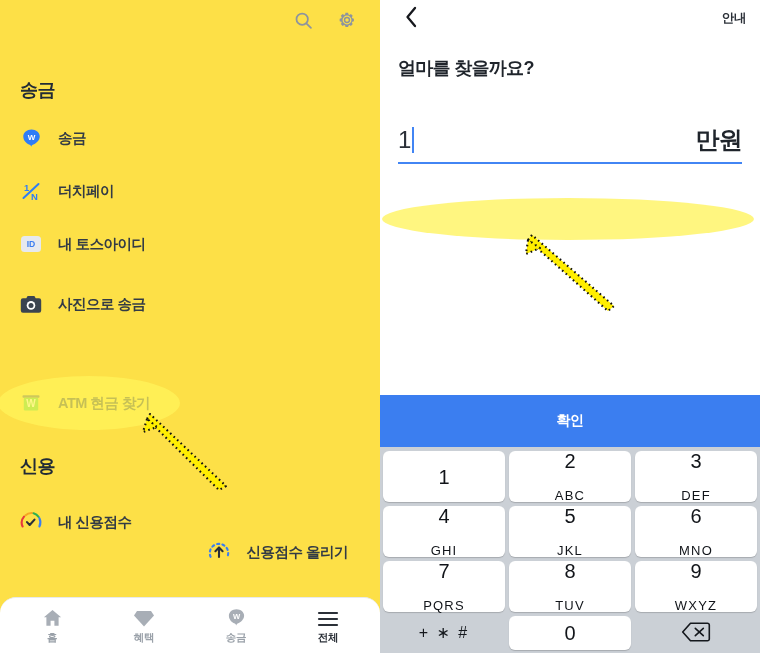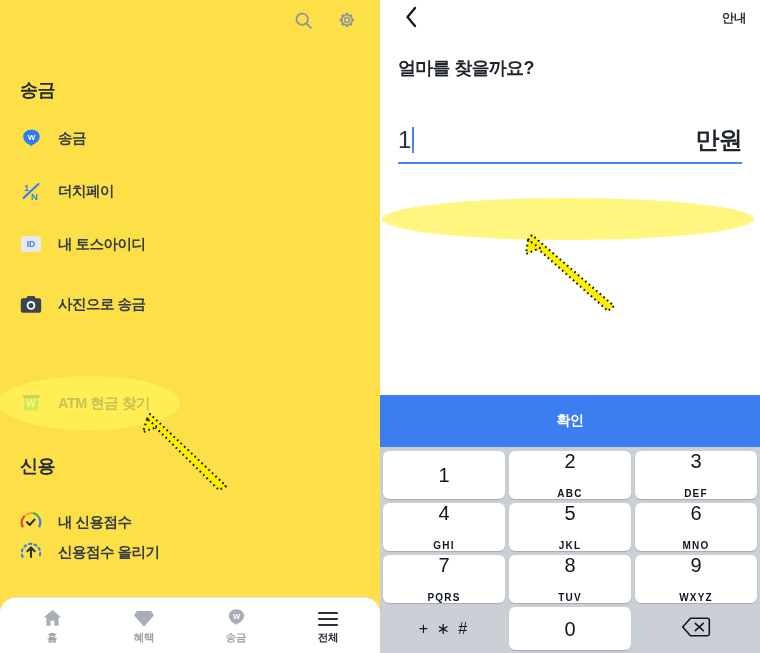--- a/index.html
+++ b/index.html
@@ -57,21 +57,21 @@
     font-size: 14.5px; font-weight: bold; color: #333b45;
     letter-spacing: -0.5px; white-space: nowrap;
   }
   #mi-0 { top: 121px; }
   #mi-1 { top: 174px; }
   #mi-2 { top: 227px; }
   #mi-3 { top: 287px; }
   #mi-4 { top: 332px; }
   #mi-5 { top: 386px; }
   #mi-6 { top: 505px; }
-  #mi-7 { top: 535px; }
+  #mi-7 { top: 535px; justify-content: flex-end; }
 
   
   #bottom-nav {
     position: absolute; left: 0; bottom: 0;
     width: 380px; height: 56px;
     background: #ffffff;
     border-top: 1px solid #e8eaec;
     border-top-left-radius: 16px; border-top-right-radius: 16px;
     display: flex; align-items: center; justify-content: space-around;
     padding: 0 6px;
@@ -174,21 +174,21 @@
     background: #ffffff;
     border-radius: 6px;
     display: flex; flex-direction: column;
     align-items: center; justify-content: center;
     box-shadow: 0 1px 1px rgba(0,0,0,0.18);
     line-height: 1;
   }
   .key.blank { background: transparent; box-shadow: none; }
   .key-digit { font-size: 20px; color: #111419; font-weight: normal; }
   .key-letters {
-    font-size: 10px; color: #111419; font-weight: bold;
+    font-size: 13px; color: #111419; font-weight: normal;
     letter-spacing: 1.2px; margin-top: 18px;
   }
   .key-sym { font-size: 16px; color: #15181d; letter-spacing: 2px; }
 
   
   #annotations {
     position: absolute; left: 0; top: 0;
     width: 760px; height: 653px;
     pointer-events: none;
   }

